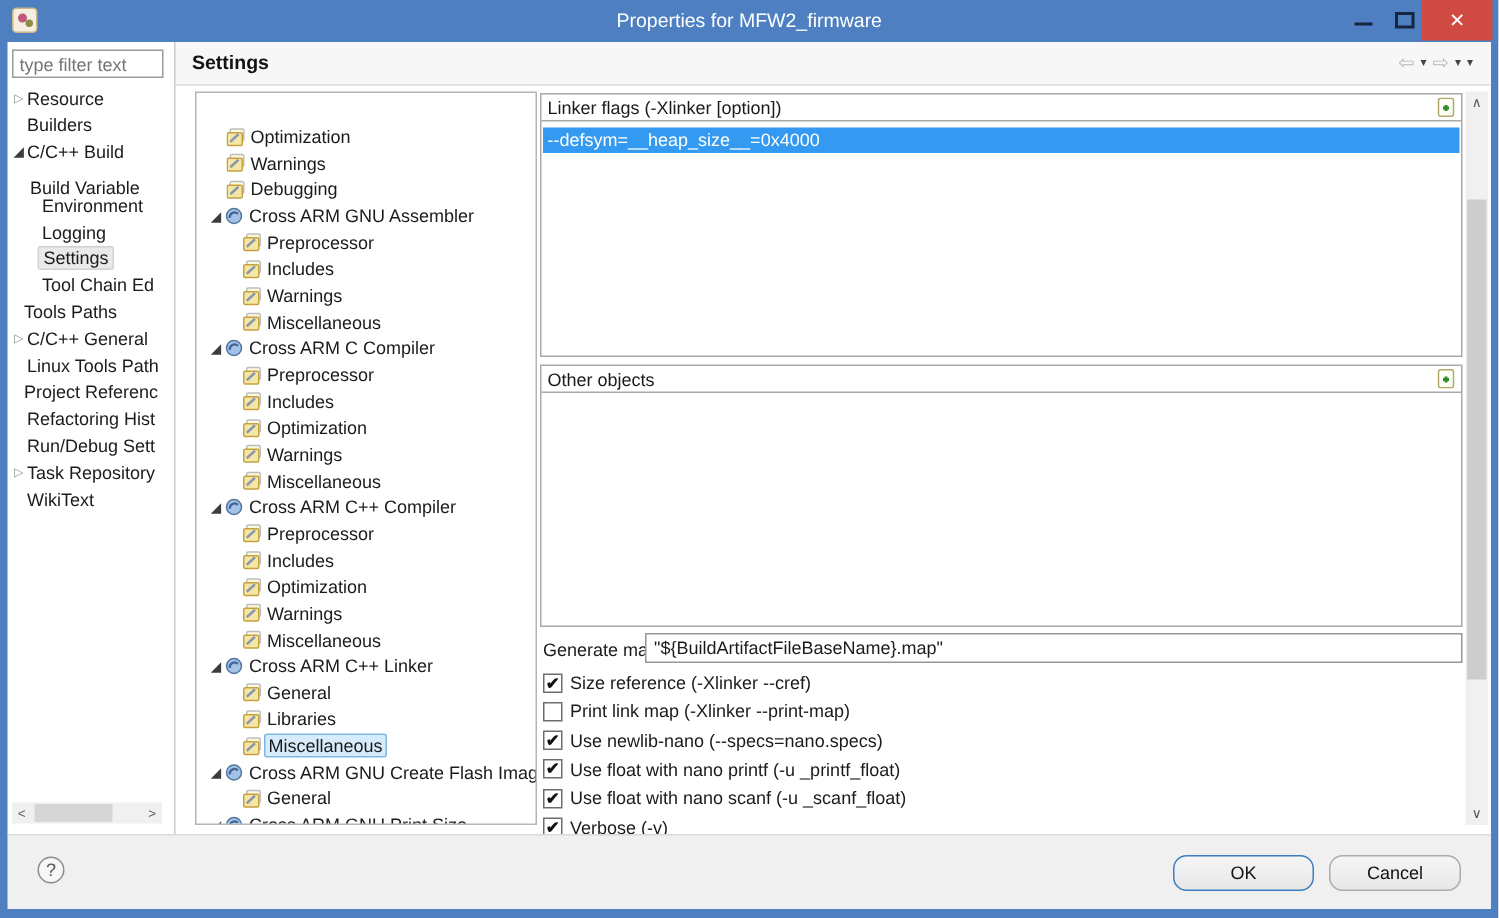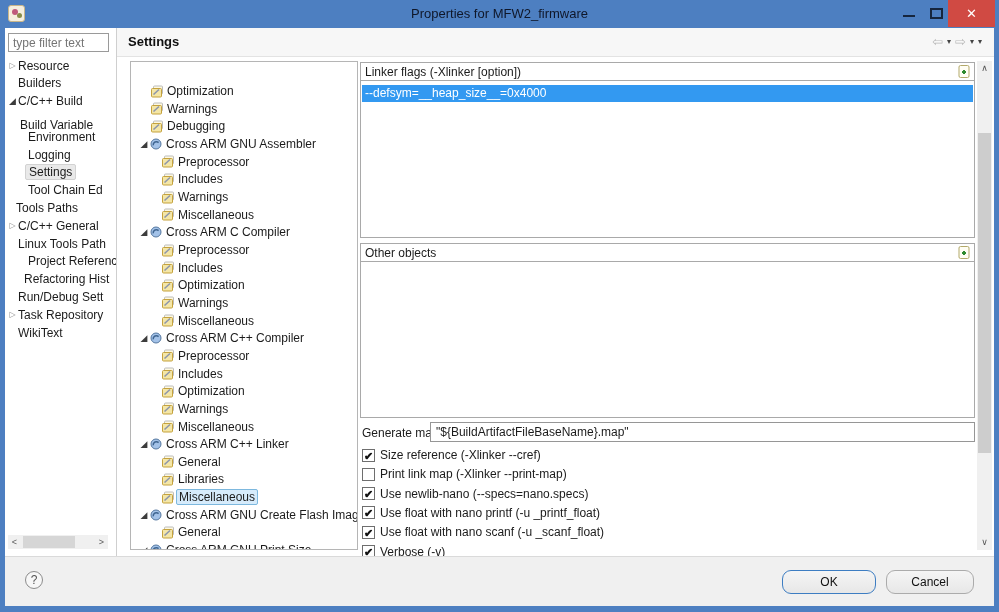--- a/index.html
+++ b/index.html
@@ -5,21 +5,21 @@
   * { margin:0; padding:0; box-sizing:border-box; }
   html,body { width:999px; height:612px; font-family:"Liberation Sans", sans-serif; }
   #window { position:relative; width:999px; height:612px; background:#4d7fc1; overflow:hidden; }
 
   
   #titlebar { position:absolute; left:0; top:0; width:999px; height:28px; background:#4d7fc1; }
   #app-icon { position:absolute; left:8px; top:5px; width:17px; height:17px; background:#f6efdf; border:1px solid #c9b68a; border-radius:3px; }
   #app-icon i { position:absolute; border-radius:50%; }
   #app-icon .d1 { left:3px; top:3px; width:6px; height:6px; background:#c05a7c; }
   #app-icon .d2 { left:8px; top:7px; width:5px; height:5px; background:#8a8d4a; }
-  #win-title { position:absolute; left:0; right:0; top:6px; text-align:center; font-size:13px; color:#0f172a; }
+  #win-title { position:absolute; left:0; right:0; top:6px; text-align:center; font-size:13px; color:#ffffff; }
   .cap-btn { position:absolute; top:0; height:27px; width:27px; cursor:default; }
   #btn-min { left:896px; } #btn-max { left:923px; }
   #btn-min .bar { position:absolute; left:7px; top:15px; width:12px; height:2px; background:#16263e; }
   #btn-max .box { position:absolute; left:7px; top:8px; width:13px; height:11px; border:2px solid #16263e; background:transparent; }
   #btn-close { position:absolute; left:948px; top:0; width:47px; height:27px; background:#d04a43; color:#fff; font-size:13px; text-align:center; line-height:27px; }
 
   
   #sidebar { position:absolute; left:5px; top:28px; width:112px; height:528px; background:#fff; border-right:1px solid #cfcfcf; overflow:hidden; }
   #filter-input { position:absolute; left:3px; top:5px; width:101px; height:19px; border:1px solid #9a9a9a; font-size:12px; padding:0 4px; color:#7a7a7a; font-family:"Liberation Sans", sans-serif; }
   .s-row { position:absolute; left:0; width:112px; height:17px; font-size:12px; color:#1b1b1b; white-space:nowrap; display:flex; align-items:center; }
@@ -136,25 +136,25 @@
           <span class="lbl">Tools Paths</span>
         </div>
         <div class="s-row" style="top: 189.2px; padding-left: 2px;">
           <span class="tw collapsed">▷</span>
           <span class="lbl">C/C++ General</span>
         </div>
         <div class="s-row" style="top: 207px; padding-left: 2px;">
           <span class="tw"></span>
           <span class="lbl">Linux Tools Path</span>
         </div>
-        <div class="s-row" style="top: 224.8px; padding-left: 12px;">
+        <div class="s-row" style="top: 224.8px; padding-left: 0;">
           <span class="tw"></span>
           <span class="lbl">Project Referenc</span>
         </div>
-        <div class="s-row" style="top: 242.6px; padding-left: 8px;">
+        <div class="s-row" style="top: 242.6px; padding-left: 2px;">
           <span class="tw"></span>
           <span class="lbl">Refactoring Hist</span>
         </div>
         <div class="s-row" style="top: 260.4px; padding-left: 2px;">
           <span class="tw"></span>
           <span class="lbl">Run/Debug Sett</span>
         </div>
         <div class="s-row" style="top: 278.2px; padding-left: 2px;">
           <span class="tw collapsed">▷</span>
           <span class="lbl">Task Repository</span>

